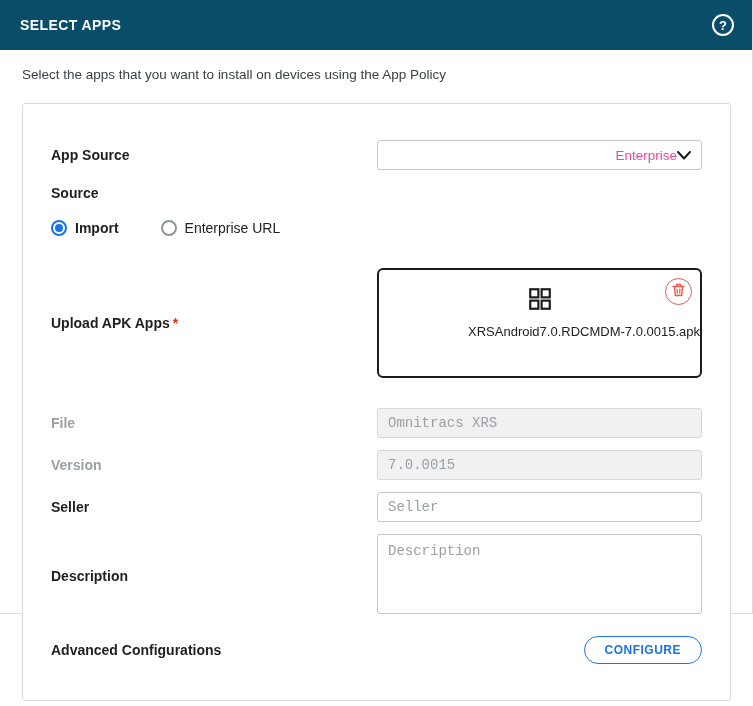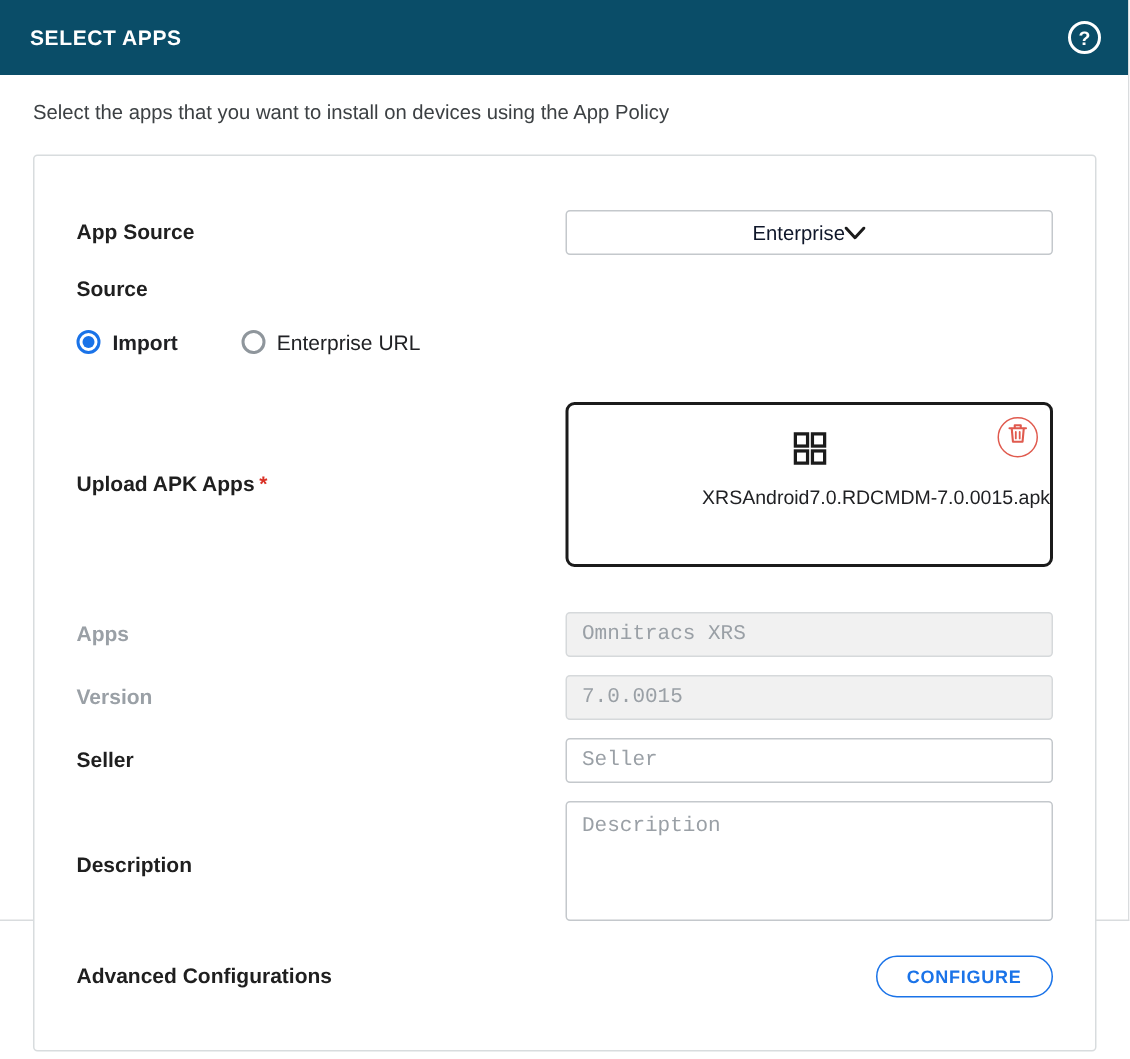--- a/index.html
+++ b/index.html
@@ -92,24 +92,24 @@
 
   
   .row-appsource { margin-top: 20px; }
   .select-box {
     height: 30px;
     border: 1px solid #c4c8cc;
     border-radius: 3px;
     background: #ffffff;
     display: flex;
     align-items: center;
-    justify-content: center;
+    justify-content: flex-end;
     padding: 0 10px;
     font-size: 13.5px;
-    color: #0f172a;
+    color: #ec4899;
     cursor: pointer;
   }
   .select-box svg { display: block; }
 
   
   .source-label { margin-top: 14px; }
   .radio-row {
     margin-top: 18px;
     display: flex;
     align-items: center;
@@ -284,21 +284,21 @@
                 </svg>
               </span>
             </div>
             <div class="upload-filename">XRSAndroid7.0.RDCMDM-7.0.0015.apk</div>
           </div>
         </div>
       </div>
 
       <div class="row row-name">
         <div class="label-col">
-          <span class="field-label muted">Apps</span>
+          <span class="field-label muted">File</span>
         </div>
         <div class="ctrl-col">
           <input class="text-input" disabled="" value="Omnitracs XRS" style="">
         </div>
       </div>
 
       <div class="row row-version">
         <div class="label-col">
           <span class="field-label muted">Version</span>
         </div>

